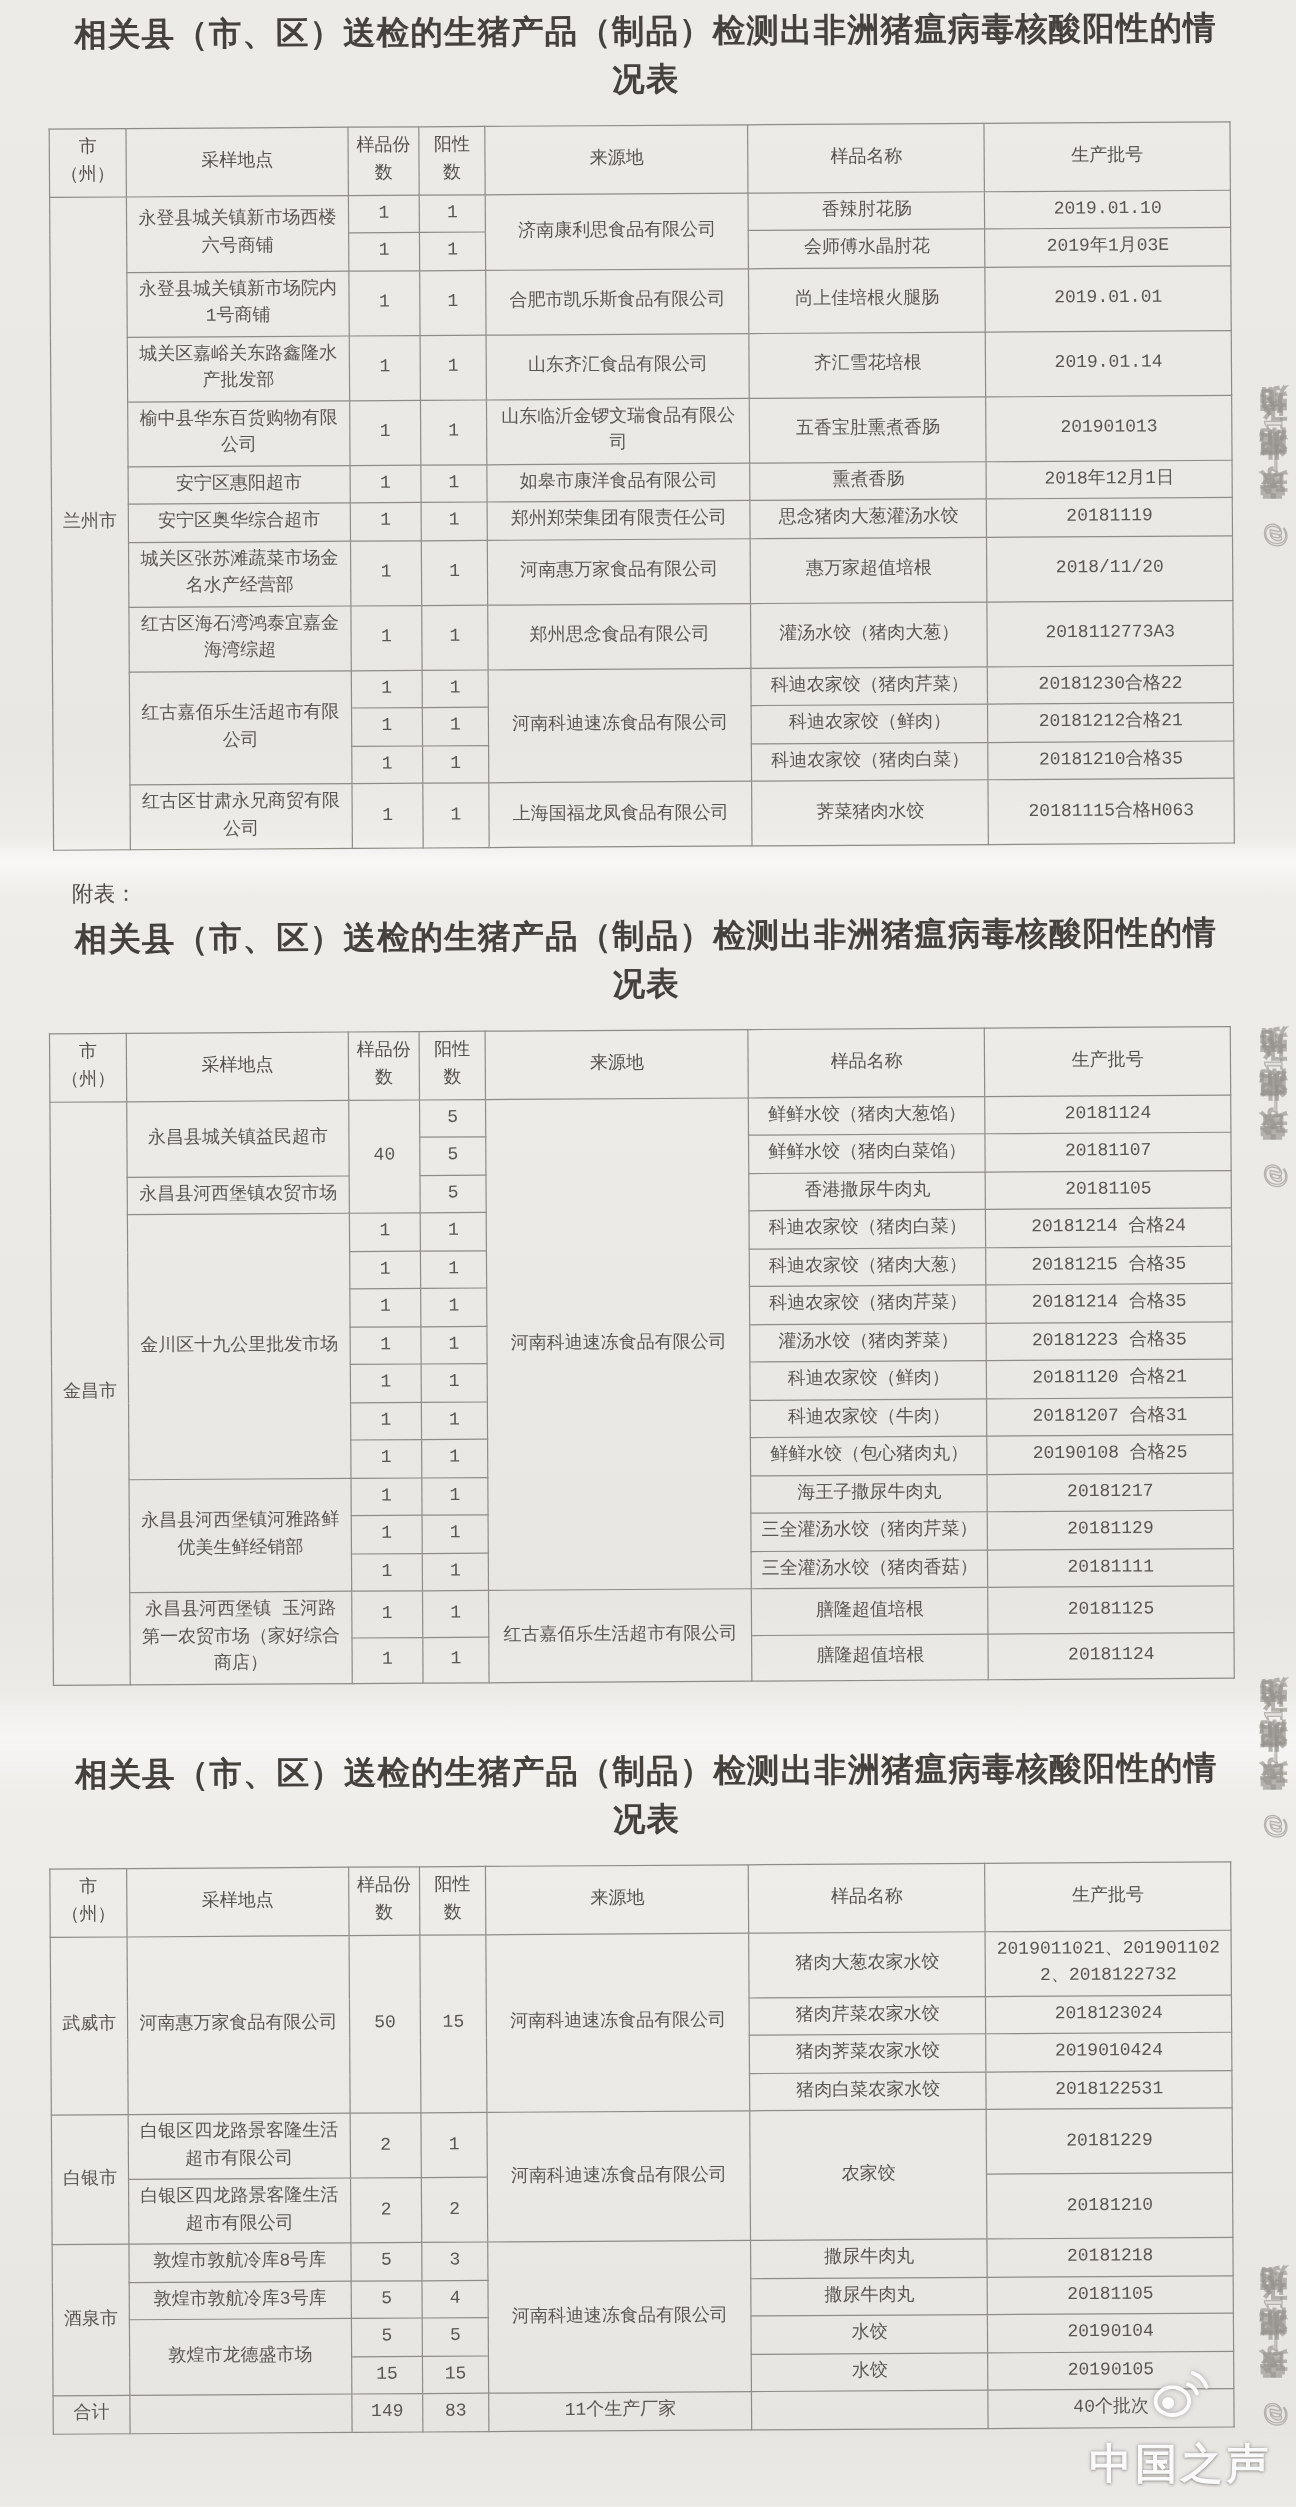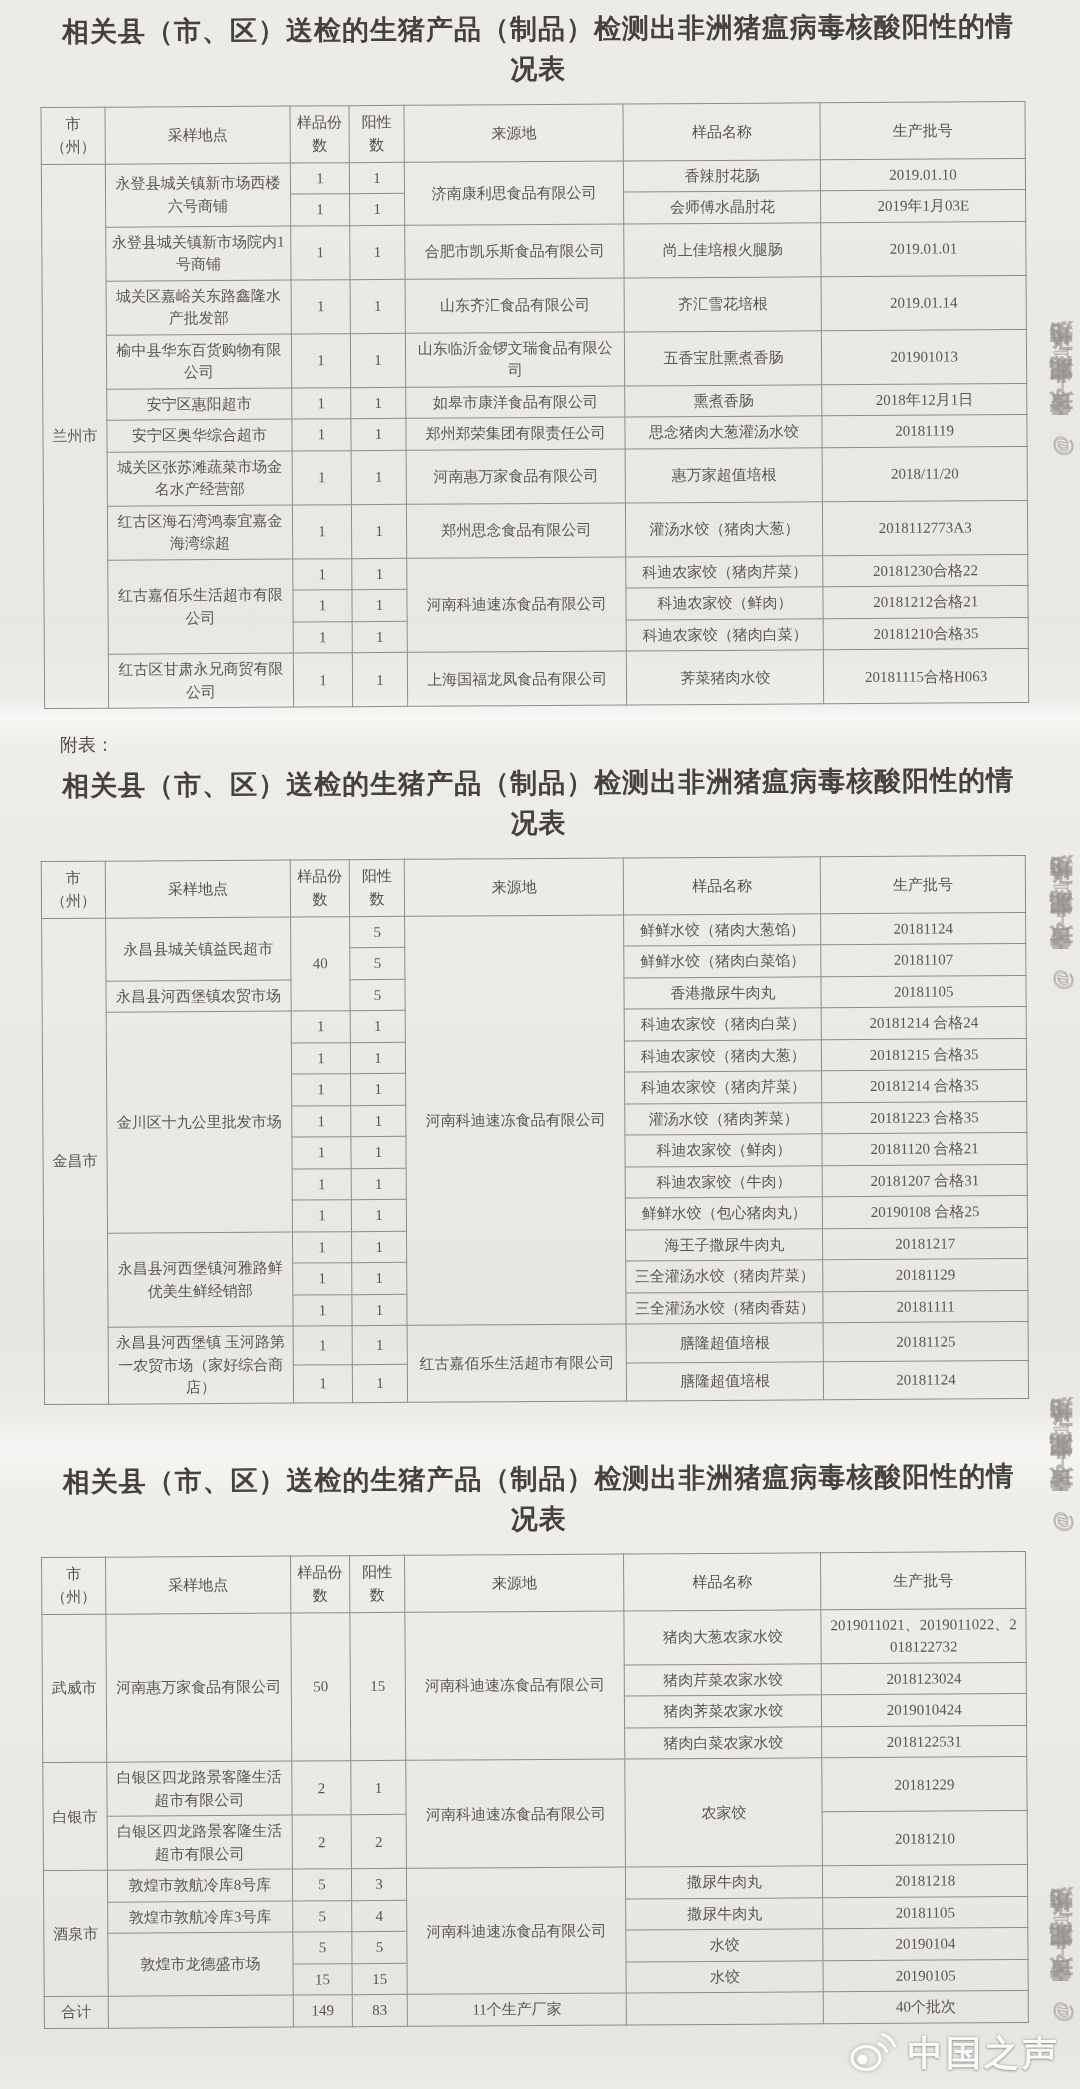--- a/index.html
+++ b/index.html
@@ -5,21 +5,21 @@
   html,body{margin:0;padding:0;}
   body{
     width:1080px;height:2089px;position:relative;overflow:hidden;
     background:linear-gradient(180deg,#edebe8 0%,#e9e7e4 30%,#eeedea 34%,#e8e6e3 64%,#efeeeb 70%,#e7e5e2 97%,#eceae7 100%);
     font-family:"Liberation Serif","DejaVu Serif",serif;
     color:#56534e;
   }
   .seam{position:absolute;left:0;width:100%;z-index:0;}
   .seam-1{top:698px;height:50px;background:linear-gradient(180deg,rgba(252,251,249,0),rgba(252,251,249,.75) 40%,rgba(252,251,249,0));}
   .seam-2{top:1408px;height:88px;background:linear-gradient(180deg,rgba(250,249,247,0),rgba(250,249,247,.7) 45%,rgba(250,249,247,0));}
-  .doc{position:relative;z-index:1;}
+  .doc{position:relative;z-index:1;font-family:Liberation Mono, monospace;}
   .doc-section{transform:rotate(-0.35deg);}
   .sec-1{padding-top:10px;}
   .sec-3{padding-top:58px;}
   .table-title{
     margin:0 58px 14px;line-height:1.48;text-align:center;
     font-size:27px;font-weight:700;letter-spacing:1px;color:#45423e;
   }
   .appendix-label{margin:24px 0 10px 62px;font-size:18px;color:#504d48;}
   table.report-table{
     width:985px;margin:0 auto 0 42px;border-collapse:collapse;table-layout:fixed;
@@ -40,23 +40,24 @@
     -webkit-text-stroke:1px rgba(148,145,140,.6);
     text-stroke:1px rgba(148,145,140,.6);
     white-space:nowrap;overflow:hidden;
   }
   .wm-1{top:-14px;}
   .wm-2{top:520px;}
   .wm-3{top:1062px;}
   .wm-4{top:1552px;}
   .brand-logo{
     position:absolute;right:20px;bottom:12px;z-index:3;
-    display:flex;gap:10px;
+    display:flex;align-items:center;gap:10px;
     color:rgba(255,255,255,.95);
     text-shadow:0 0 3px rgba(120,117,112,.65),0 1px 2px rgba(120,117,112,.5);
+    flex-direction:column;
   }
   .brand-logo .logo-text{font-size:35px;font-weight:700;letter-spacing:3px;font-family:"Liberation Sans","DejaVu Sans",sans-serif;}
   .weibo-icon svg{filter:drop-shadow(0 0 2px rgba(120,117,112,.6));}
 </style>
 </head>
 <body>
 
 <div class="seam seam-1"></div>
 <div class="seam seam-2"></div>
 

